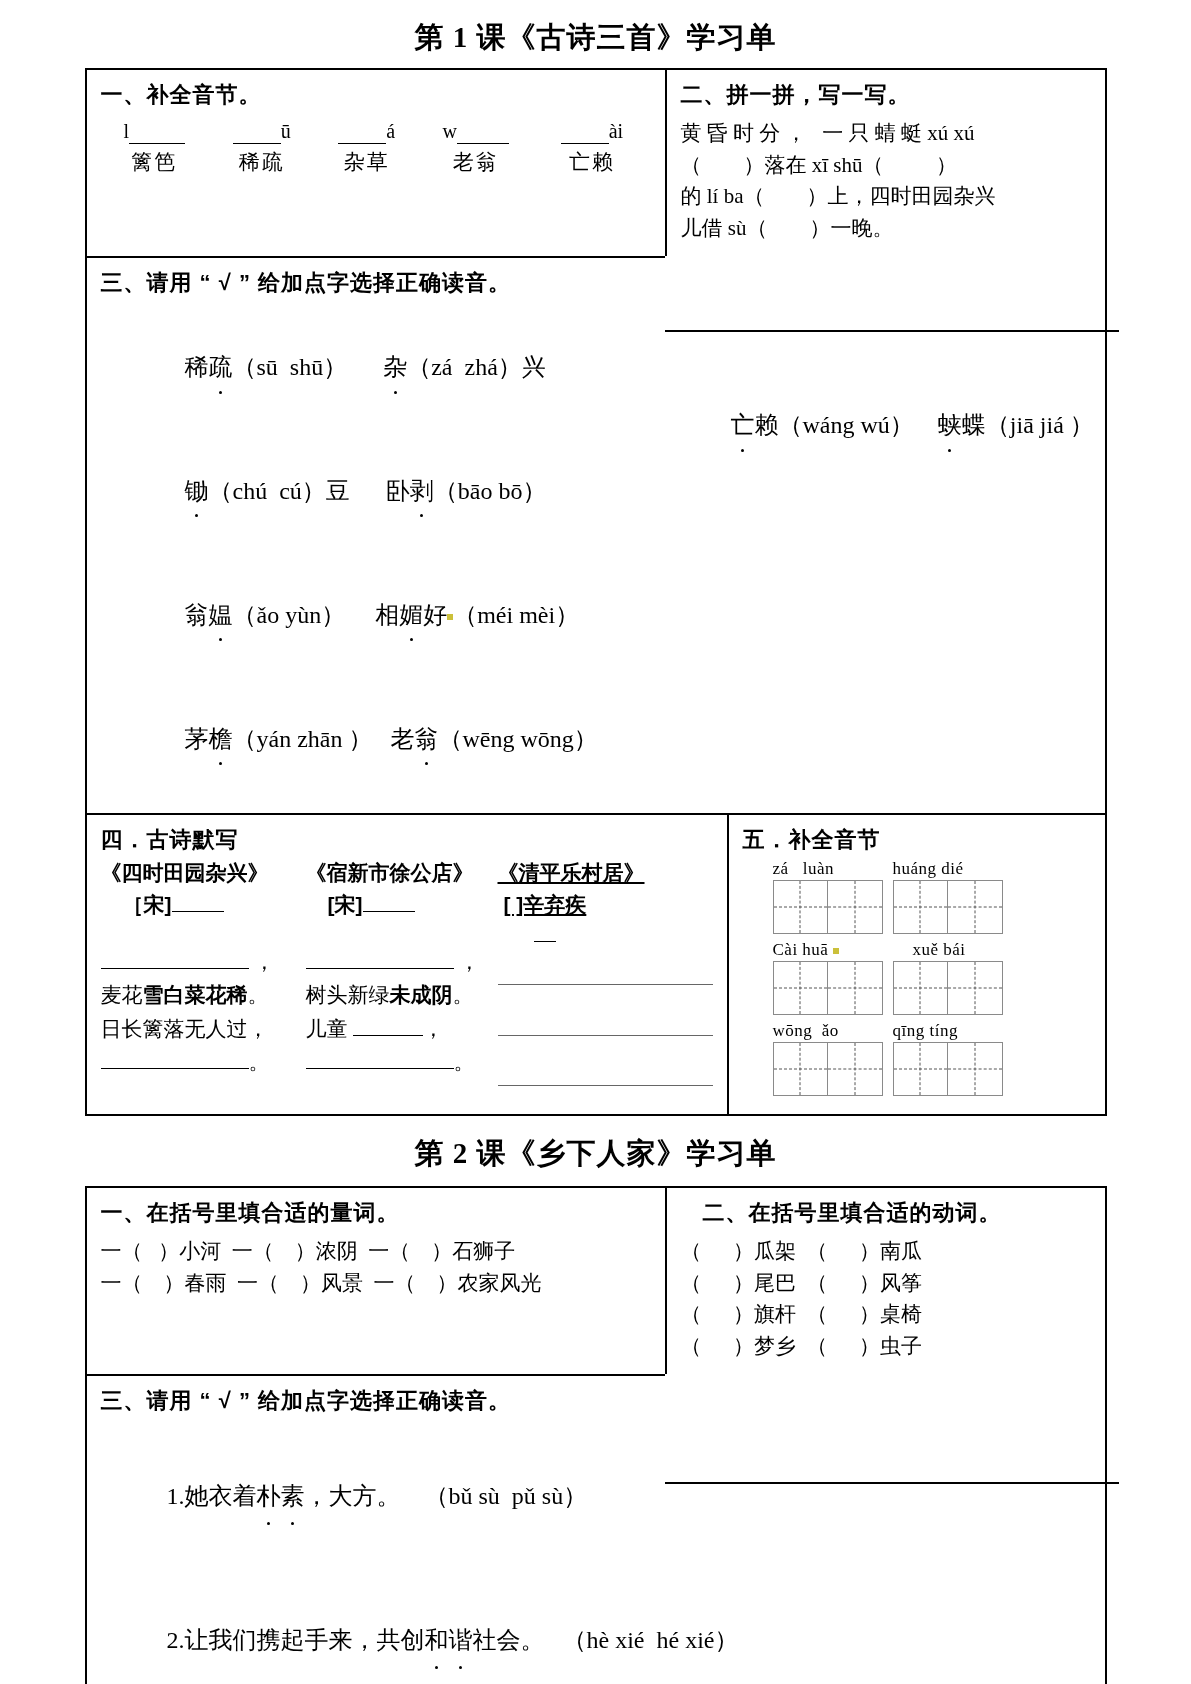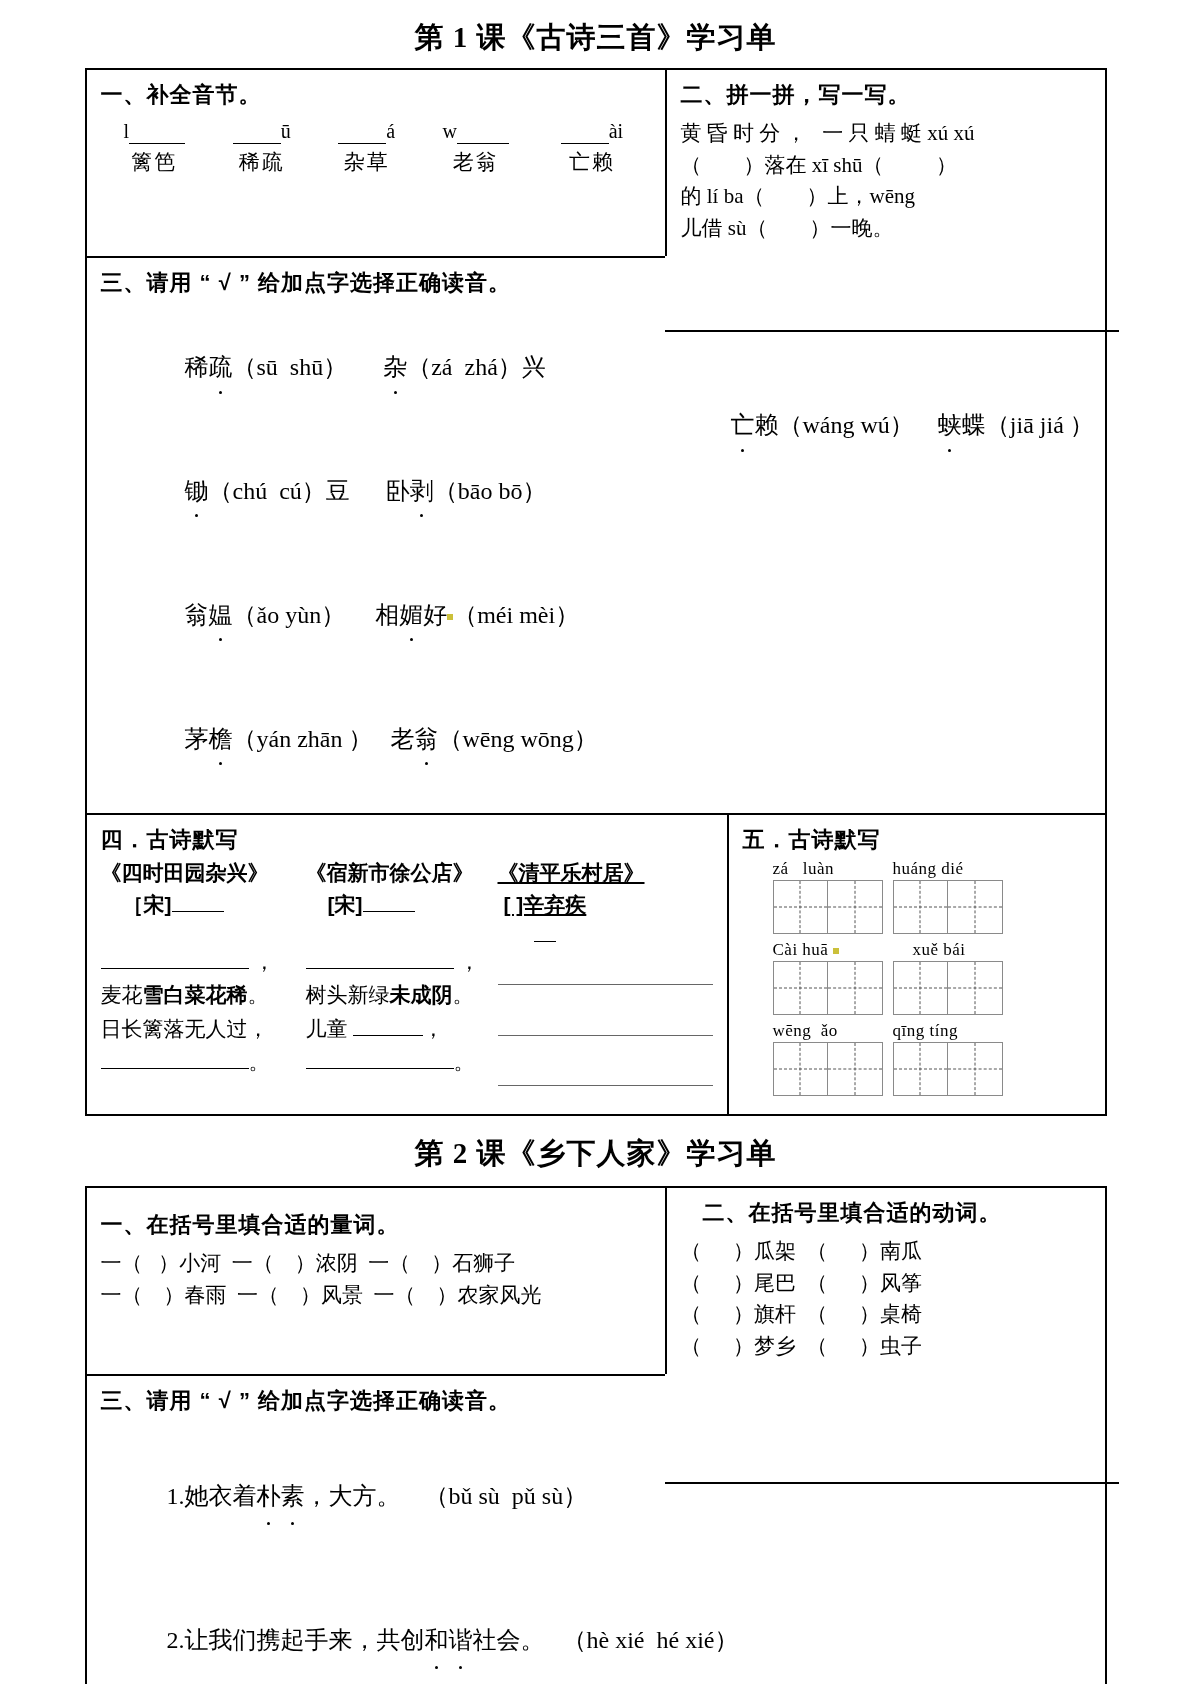--- a/index.html
+++ b/index.html
@@ -172,21 +172,21 @@
             <span class="syl-top"><span class="ul" style="width:48px;">&nbsp;</span>ài</span>
             <span class="syl-word">亡赖</span>
           </div>
         </div>
       </div>
 
       <div class="cell divider-v" style="width:440px;">
         <div class="q-head">二、拼一拼，写一写。</div>
         <div class="body-line">黄 昏 时 分 ，   一 只 蜻 蜓 xú xú</div>
         <div class="body-line">（        ）落在 xī shū（          ）</div>
-        <div class="body-line">的 lí ba（        ）上，wēng</div>
+        <div class="body-line">的 lí ba（        ）上，四时田园杂兴</div>
         <div class="body-line">儿借 sù（        ）一晚。</div>
       </div>
     </div>
 
     <div class="row">
       <div class="cell divider-h" style="width:578px;">
         <div class="q-head">三、请用 “ √ ” 给加点字选择正确读音。</div>
         <div class="choice-grid">
           <div class="choice-line">
             &nbsp;&nbsp;稀<span class="dotchar">疏</span>（sū  shū）&nbsp;&nbsp;&nbsp;&nbsp;&nbsp;&nbsp;<span class="dotchar">杂</span>（zá  zhá）兴
@@ -249,21 +249,21 @@
             <div style="height:18px;"></div>
             <div class="poem-text"><span class="blank-xl"></span></div>
             <div style="height:18px;"></div>
             <div class="poem-text"><span class="blank-xl"></span></div>
           </div>
 
         </div>
       </div>
 
       <div class="cell divider-v" style="width:300px;">
-        <div class="q-head" style="margin-bottom:4px;">五．古诗默写</div>
+        <div class="q-head" style="margin-bottom:4px;">五．补全音节</div>
         <div class="tzg-pairs">
           <div class="tzg-group">
             <span class="tzg-pinyin">zá   luàn</span>
             <div class="tzg">
                 <div class="box"></div>
                 <div class="box"></div>
               </div>
           </div>
           <div class="tzg-group">
             <span class="tzg-pinyin">huáng dié</span>
@@ -280,21 +280,21 @@
               </div>
           </div>
           <div class="tzg-group">
             <span class="tzg-pinyin" style="padding-left:20px;">xuě bái</span>
             <div class="tzg">
                 <div class="box"></div>
                 <div class="box"></div>
               </div>
           </div>
           <div class="tzg-group">
-            <span class="tzg-pinyin">wēng  ǎo</span>
+            <span class="tzg-pinyin">wōng  ǎo</span>
             <div class="tzg">
                 <div class="box"></div>
                 <div class="box"></div>
               </div>
           </div>
           <div class="tzg-group">
             <span class="tzg-pinyin">qīng tíng</span>
             <div class="tzg">
                 <div class="box"></div>
                 <div class="box"></div>
@@ -303,21 +303,21 @@
         </div>
       </div>
     </div>
   </div>
 
   <div class="sheet-title second">第 2 课《乡下人家》学习单</div>
 
   <div class="frame">
 
     <div class="row">
-      <div class="cell" style="width:578px;margin-top:12px;">
+      <div class="cell" style="width:578px;">
         <div class="q-head">一、在括号里填合适的量词。</div>
         <div class="body-line">一（   ）小河  一（    ）浓阴  一（    ）石狮子</div>
         <div class="body-line">一（    ）春雨  一（    ）风景  一（    ）农家风光</div>
       </div>
       <div class="cell divider-v" style="width:440px;">
         <div class="q-head" style="padding-left:22px;">二、在括号里填合适的动词。</div>
         <div class="body-line">（      ）瓜架  （      ）南瓜</div>
         <div class="body-line">（      ）尾巴  （      ）风筝</div>
         <div class="body-line">（      ）旗杆  （      ）桌椅</div>
         <div class="body-line">（      ）梦乡  （      ）虫子</div>

